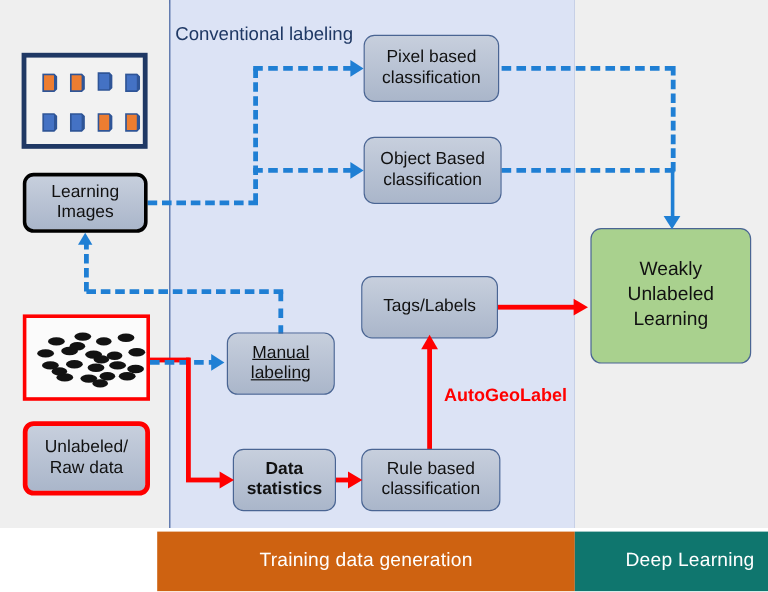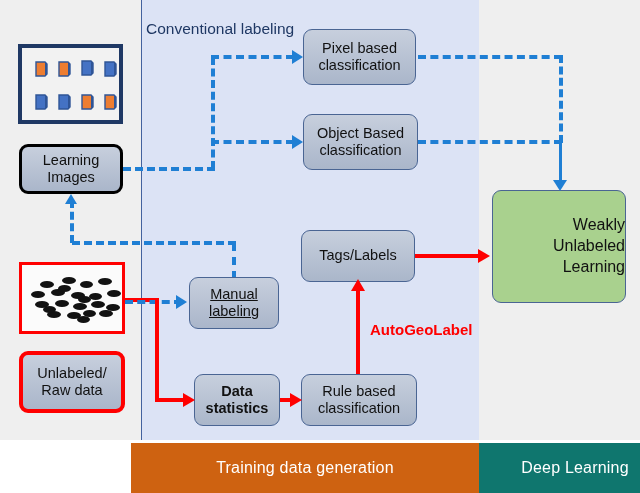--- a/index.html
+++ b/index.html
@@ -60,21 +60,20 @@
     line-height: 1.18;
     z-index: 5;
   }
   .node.black-border { border: 3px solid #000000; }
   .node.red-border   { border: 4px solid #ff0000; }
   .node.green {
     background: #a9d18e;
     border: 1.3px solid #4a6593;
     font-size: 16px;
     line-height: 1.30;
-    align-items: flex-end;
   }
 
   
   .frame {
     position: absolute;
     box-sizing: border-box;
     background: #f2f2f2;
     z-index: 4;
   }
   #frame-labeled  { border: 4px solid #1f3864; }

